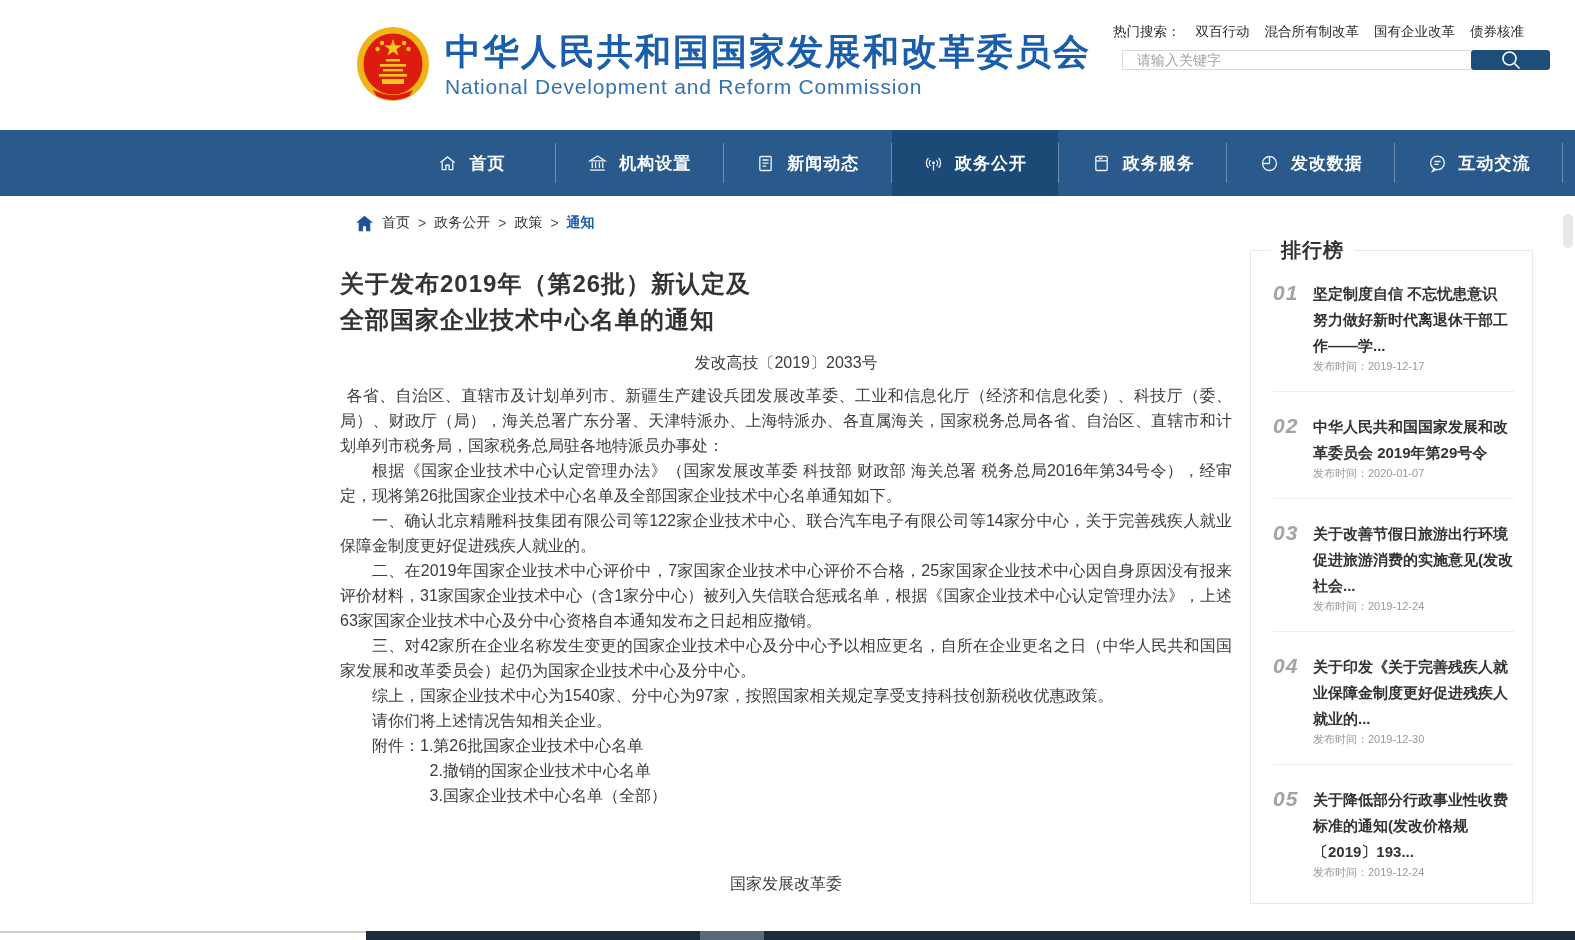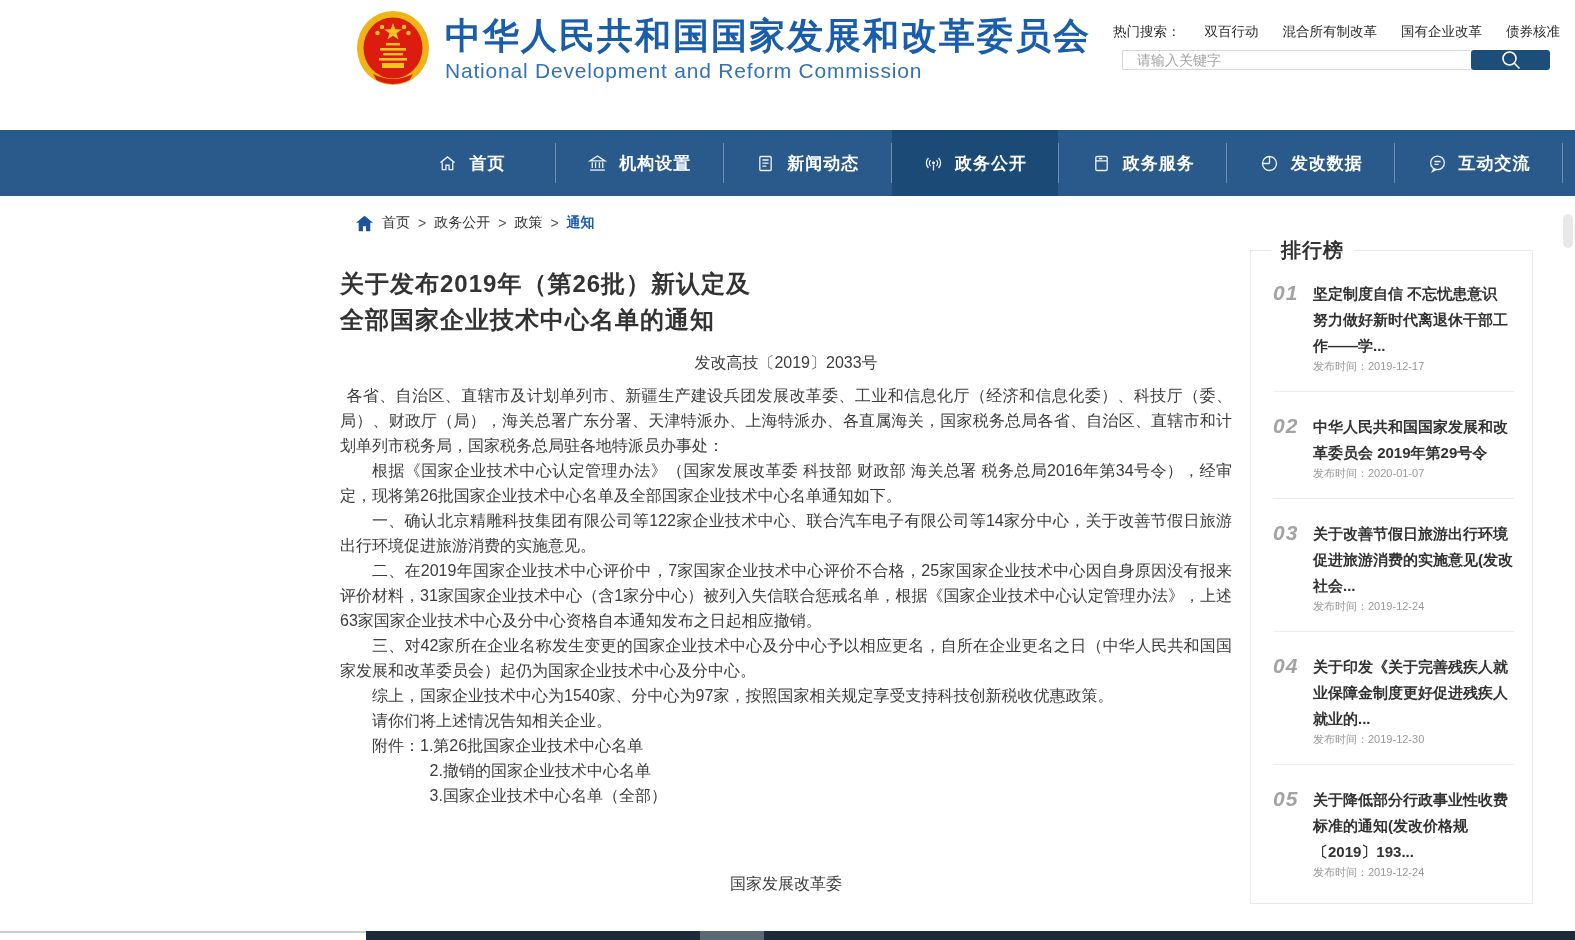--- a/index.html
+++ b/index.html
@@ -5,27 +5,27 @@
   html,body{margin:0;padding:0;}
   body{
     width:1575px;height:940px;position:relative;overflow:hidden;
     background:#fff;font-family:"Liberation Sans","DejaVu Sans",sans-serif;
     -webkit-font-smoothing:antialiased;
   }
   a{text-decoration:none;color:inherit}
 
   
   .header{position:absolute;top:0;left:0;right:0;height:130px;background:#fff}
-  .logo{position:absolute;left:356px;top:10px;display:flex;align-items:flex-start;gap:15px;cursor:pointer}
+  .logo{position:absolute;left:356px;top:26px;display:flex;align-items:flex-start;gap:15px;cursor:pointer}
   .emblem{width:74px;height:76px;flex:0 0 auto}
   .site-titles{padding-top:6px}
   .site-title-zh{font-size:36px;font-weight:bold;color:#1a5dab;letter-spacing:2px;line-height:40px;white-space:nowrap}
   .site-title-en{font-size:21px;color:#3272b5;letter-spacing:0.8px;margin-top:3px;white-space:nowrap}
 
-  .hot{position:absolute;left:1113px;top:23px;display:flex;gap:24px;font-size:13.5px;color:#2b2b2b;white-space:nowrap}
+  .hot{position:absolute;left:1113px;top:23px;display:flex;gap:15px;font-size:13.5px;color:#2b2b2b;white-space:nowrap}
   .hot .hot-label{font-weight:500}
   .hot a{font-weight:500;cursor:pointer}
 
   .search{position:absolute;left:1122px;top:50px;width:428px;height:20px;display:flex}
   .search input{
     flex:1;border:1px solid #d9d9d9;border-right:none;padding:0 14px;font-size:14px;color:#333;
     outline:none;border-radius:2px 0 0 2px;font-family:inherit;
   }
   .search input::placeholder{color:#a3a3a3}
   .search button{
@@ -201,21 +201,21 @@
 
 <div class="article">
   <h1>
     <span>关于发布2019年（第26批）新认定及</span><br>
     <span>全部国家企业技术中心名单的通知</span>
   </h1>
   <div class="doc-no">发改高技〔2019〕2033号</div>
 
   <p class="para first">各省、自治区、直辖市及计划单列市、新疆生产建设兵团发展改革委、工业和信息化厅（经济和信息化委）、科技厅（委、局）、财政厅（局），海关总署广东分署、天津特派办、上海特派办、各直属海关，国家税务总局各省、自治区、直辖市和计划单列市税务局，国家税务总局驻各地特派员办事处：</p>
   <p class="para">根据《国家企业技术中心认定管理办法》（国家发展改革委 科技部 财政部 海关总署 税务总局2016年第34号令），经审定，现将第26批国家企业技术中心名单及全部国家企业技术中心名单通知如下。</p>
-  <p class="para">一、确认北京精雕科技集团有限公司等122家企业技术中心、联合汽车电子有限公司等14家分中心，关于改善节假日旅游出行环境促进旅游消费的实施意见。</p>
+  <p class="para">一、确认北京精雕科技集团有限公司等122家企业技术中心、联合汽车电子有限公司等14家分中心，关于完善残疾人就业保障金制度更好促进残疾人就业的。</p>
   <p class="para">二、在2019年国家企业技术中心评价中，7家国家企业技术中心评价不合格，25家国家企业技术中心因自身原因没有报来评价材料，31家国家企业技术中心（含1家分中心）被列入失信联合惩戒名单，根据《国家企业技术中心认定管理办法》，上述63家国家企业技术中心及分中心资格自本通知发布之日起相应撤销。</p>
   <p class="para">三、对42家所在企业名称发生变更的国家企业技术中心及分中心予以相应更名，自所在企业更名之日（中华人民共和国国家发展和改革委员会）起仍为国家企业技术中心及分中心。</p>
   <p class="para">综上，国家企业技术中心为1540家、分中心为97家，按照国家相关规定享受支持科技创新税收优惠政策。</p>
   <p class="para">请你们将上述情况告知相关企业。</p>
 
   <p class="para">附件：1.第26批国家企业技术中心名单</p>
   <p class="para attach-sub">2.撤销的国家企业技术中心名单</p>
   <p class="para attach-sub">3.国家企业技术中心名单（全部）</p>
 
   <div class="sig">

